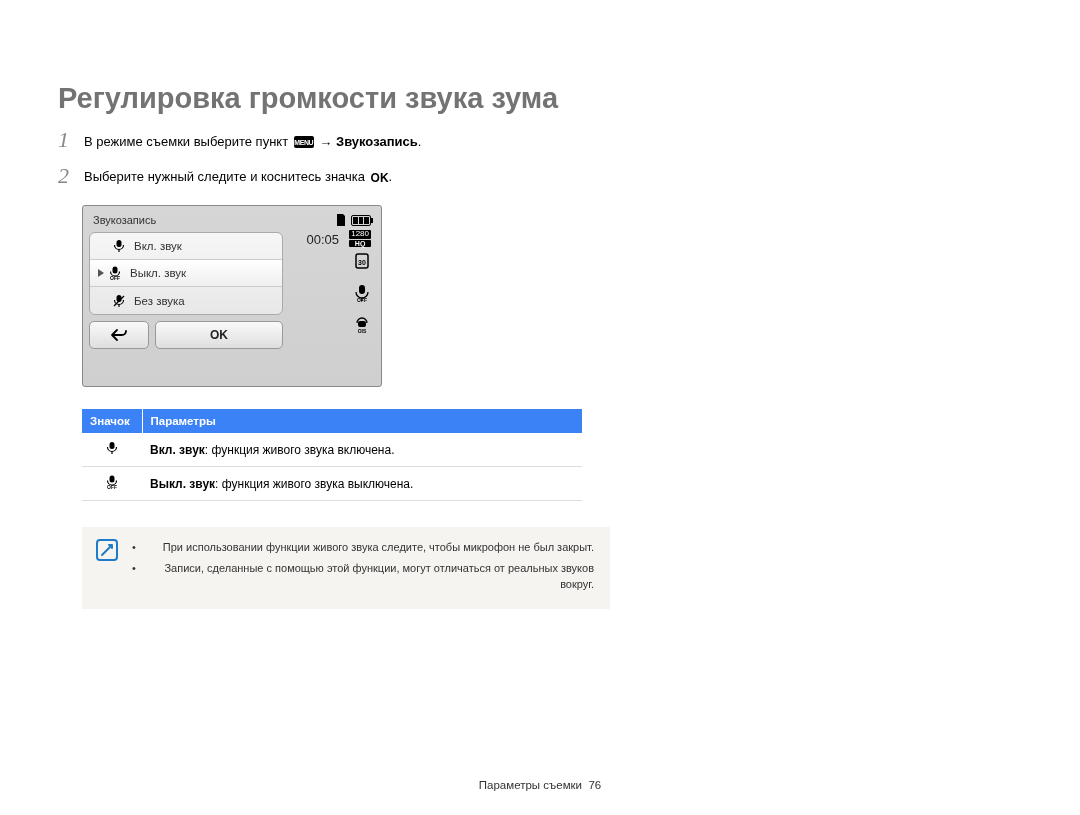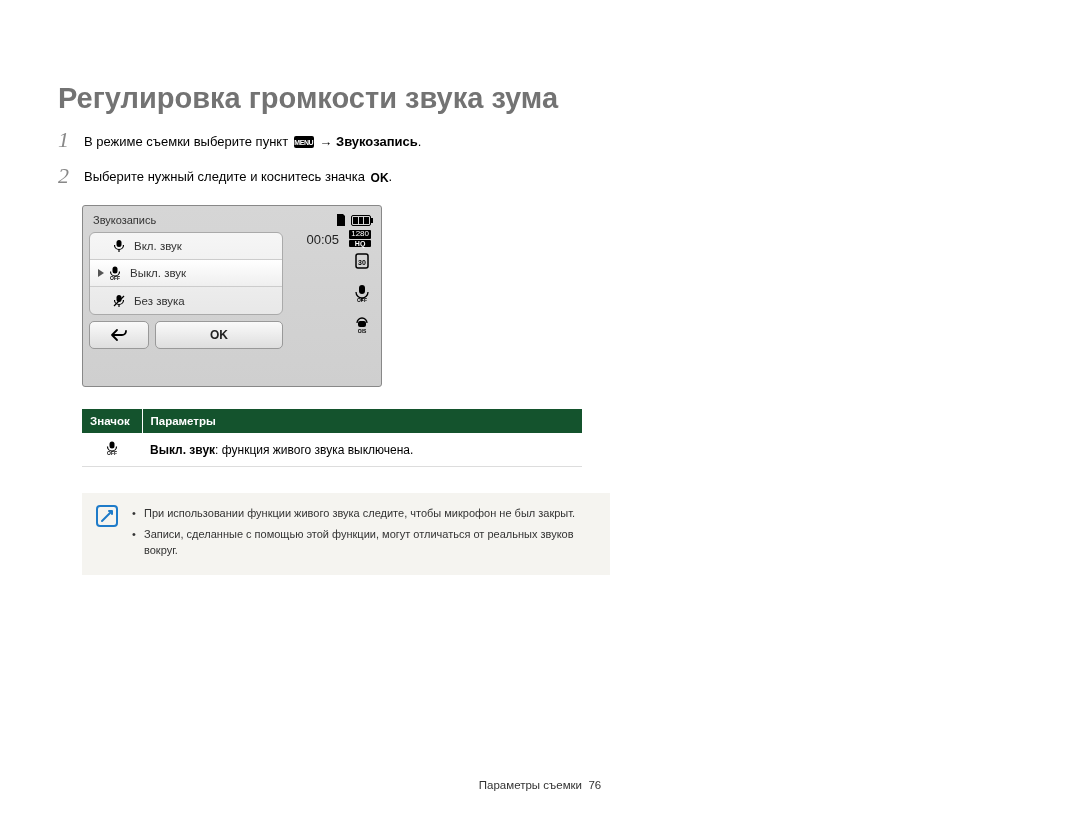--- a/index.html
+++ b/index.html
@@ -178,21 +178,21 @@
 
     
     .desc-table {
       width: 500px;
       border-collapse: collapse;
       font-size: 12px;
       margin-left: 24px;
       margin-bottom: 26px;
     }
     .desc-table th {
-      background: #14532d;
+      background: #3b82f6;
       color: #fff;
       font-weight: bold;
       text-align: left;
       padding: 6px 8px;
       font-size: 11.5px;
     }
     .desc-table th:first-child { width: 60px; border-right: 1px solid #fff; }
     .desc-table td {
       padding: 8px 8px;
       border-bottom: 1px solid #ddd;
@@ -218,21 +218,21 @@
       top: 12px;
       width: 22px;
       height: 22px;
       border: 2px solid #1e7bc9;
       border-radius: 4px;
       display: flex;
       align-items: center;
       justify-content: center;
     }
     .note-icon svg { width: 14px; height: 14px; }
-    .note-box ul { list-style: none; }
+    .note-box ul { list-style: none; text-align: right; }
     .note-box li { position: relative; padding-left: 12px; margin-bottom: 4px; }
     .note-box li::before { content: "•"; position: absolute; left: 0; }
 
     .footer {
       position: absolute;
       bottom: 24px;
       left: 0;
       width: 100%;
       text-align: center;
       font-size: 11.5px;
@@ -347,20 +347,28 @@
   <table class="desc-table">
     <thead>
       <tr>
         <th>Значок</th>
         <th>Параметры</th>
       </tr>
     </thead>
     <tbody>
       <tr>
         <td><svg class="mic-icon" viewBox="0 0 14 14" width="16" height="16">
+              <rect x="4.5" y="1" width="5" height="7" rx="2.5" fill="#000"></rect>
+              <path d="M2.5 6a4.5 4.5 0 0 0 9 0" fill="none" stroke="#000" stroke-width="1.2"></path>
+              <line x1="7" y1="10.5" x2="7" y2="13" stroke="#000" stroke-width="1.2"></line>
+            </svg></td>
+        <td><b>Вкл. звук</b><span>: функция живого звука включена.</span></td>
+      </tr>
+      <tr>
+        <td><svg class="mic-icon" viewBox="0 0 14 14" width="16" height="16">
               <rect x="4.5" y="0.5" width="5" height="7" rx="2.5" fill="#000"></rect>
               <path d="M2.5 5.5a4.5 4.5 0 0 0 9 0" fill="none" stroke="#000" stroke-width="1.2"></path>
               <text x="7" y="14" font-size="5" text-anchor="middle" fill="#000" font-weight="bold">OFF</text>
             </svg></td>
         <td><b>Выкл. звук</b><span>: функция живого звука выключена.</span></td>
       </tr>
     </tbody>
   </table>
 
   <div class="note-box">

